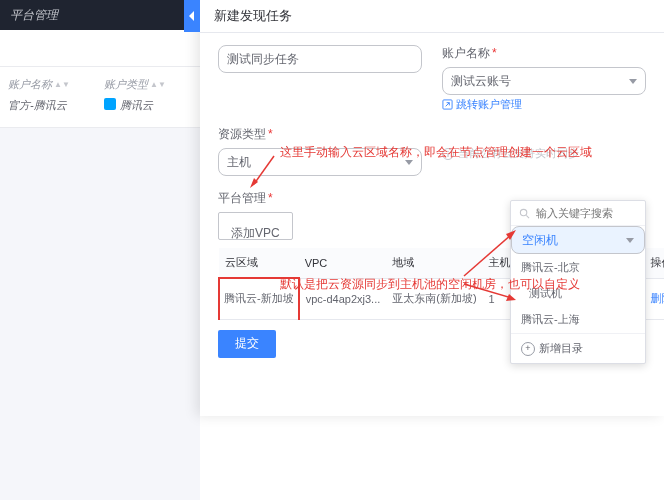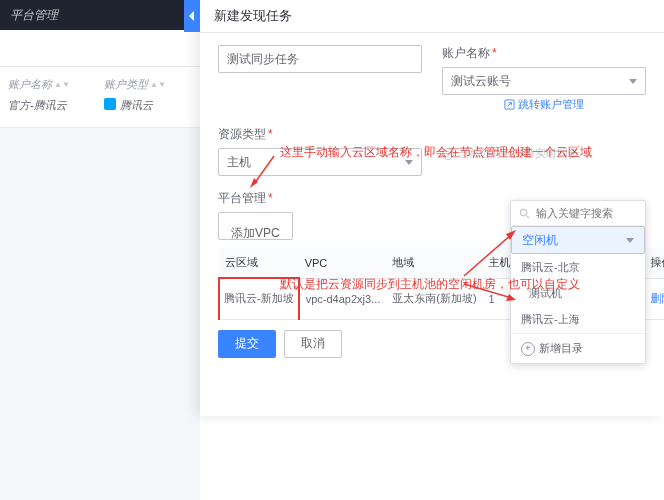--- a/index.html
+++ b/index.html
@@ -17,21 +17,21 @@
 .sort{font-size:8px;color:#c4c6cc;display:inline-flex;flex-direction:column;line-height:5px}
 
 .panel{position:absolute;right:0;top:0;width:464px;height:416px;background:#fff;box-shadow:-4px 0 12px rgba(0,0,0,.1)}
 .collapse{position:absolute;left:-16px;top:0;width:16px;height:32px;background:#3a84ff;color:#fff;display:flex;align-items:center;justify-content:center;cursor:pointer}
 .p-title{height:32px;border-bottom:1px solid #e6e8ee;display:flex;align-items:center;padding-left:14px;font-size:13px;color:#313238}
 .p-body{padding:12px 18px 0 18px}
 .form-row{display:flex;gap:20px;margin-bottom:14px}
 .field{flex:1;min-width:0}
 .label{font-size:12px;color:#63656e;margin-bottom:5px}
 .req{color:#ea3636;margin-left:2px}
-.inp,.sel{width:100%;height:28px;box-sizing:border-box;border:1px solid #c4c6cc;border-radius:2px;padding:0 8px;font-size:12px;color:#63656e;background:#fff}
+.inp,.sel{width:100%;height:28px;box-sizing:border-box;border:1px solid #c4c6cc;border-radius:8px;padding:0 8px;font-size:12px;color:#63656e;background:#fff}
 .sel{position:relative;display:flex;align-items:center;justify-content:space-between}
 .sel:after{content:"";width:0;height:0;border-left:4px solid transparent;border-right:4px solid transparent;border-top:5px solid #979ba5}
 .link{color:#3a84ff;text-decoration:none;cursor:pointer;display:flex;align-items:center;gap:3px;font-size:11px}
 .hint{font-size:11px;color:#c4c6cc;display:flex;align-items:center;gap:4px;margin-top:5px}
 .hint svg{flex:none}
 .vpc-btn{height:28px;padding:12px 12px;border:1px solid #c4c6cc;background:#fff;border-radius:2px;font-size:12px;color:#63656e;cursor:pointer}
 
 .tbl{width:100%;border-collapse:collapse;margin-top:8px;font-size:11px}
 .tbl th,.tbl td{padding:7px 6px;text-align:left;border-bottom:1px solid #e6e8ee;white-space:nowrap;overflow:hidden;text-overflow:ellipsis}
 .tbl th{color:#313238;font-weight:400;background:#fafbfd}
@@ -51,21 +51,21 @@
 .pop-item{padding:6px 10px;cursor:pointer}
 .pop-item.sel{background:#eaf3ff;color:#3a84ff}
 .pop-sub{padding:5px 10px 5px 18px;color:#63656e}
 .pop-add{border-top:1px solid #f0f1f5;padding:7px 10px;display:flex;align-items:center;gap:4px;color:#63656e;cursor:pointer}
 .plus{width:12px;height:12px;border:1px solid #979ba5;border-radius:50%;display:inline-flex;align-items:center;justify-content:center;font-size:9px;line-height:1}
 
 .anno{position:absolute;color:#e53935;font-size:12px;pointer-events:none}
 .arrow{position:absolute;pointer-events:none}
 .arrow line{stroke:#e53935;stroke-width:1.5}
 .arrow polygon{fill:#e53935}
-.acc-mgr{display:flex;justify-content:center;margin-top:2px}
+.acc-mgr{display:flex;justify-content:flex-start;margin-top:2px}
 .sc-ico{display:inline-block;width:11px;height:11px}
 </style>
 </head>
 <body>
 
 <div class="root">
 
   <div class="bg">
     <div class="bg-top">
         <span>平台管理</span>
@@ -183,21 +183,20 @@
                   <span>空闲机</span>
                 </div>
               </td>
           <td><span class="del">删除</span></td>
         </tr>
           </tbody>
       </table>
 
       <div class="btns">
         <button class="btn btn-pri">提交</button>
-        <button class="btn btn-def">取消</button>
       </div>
     </div>
 
     <div class="pop">
       <div class="pop-search">
         <svg width="11" height="11" viewBox="0 0 12 12">
             <circle cx="5" cy="5" r="3.5" fill="none" stroke="#c4c6cc" stroke-width="1.2"></circle>
             <line x1="8" y1="8" x2="11" y2="11" stroke="#c4c6cc" stroke-width="1.2"></line>
           </svg>
         <input placeholder="输入关键字搜索" style="">

